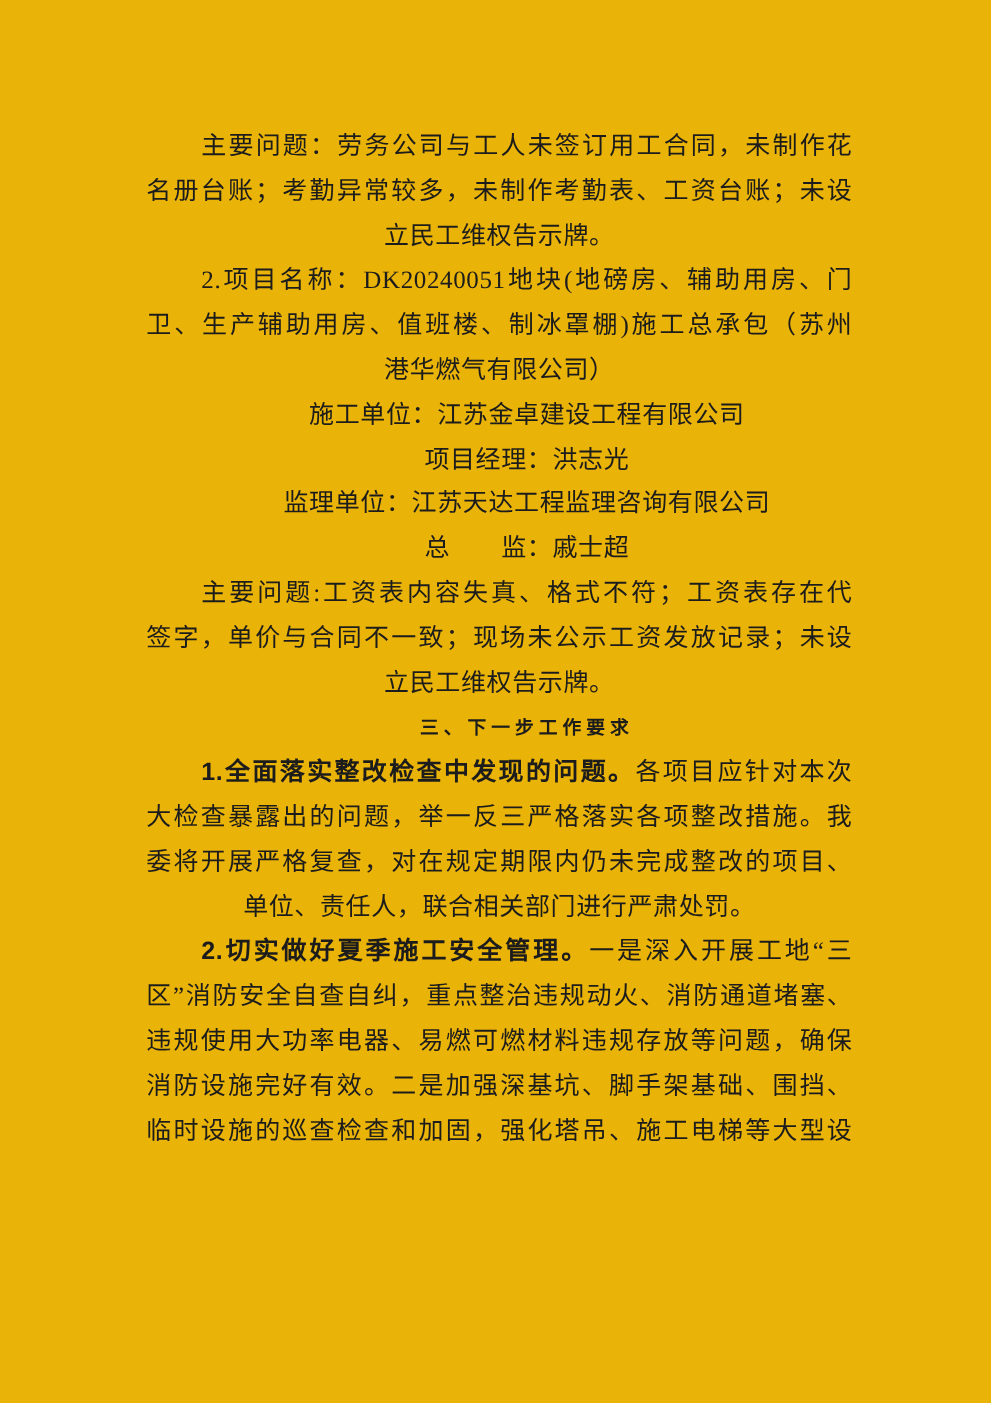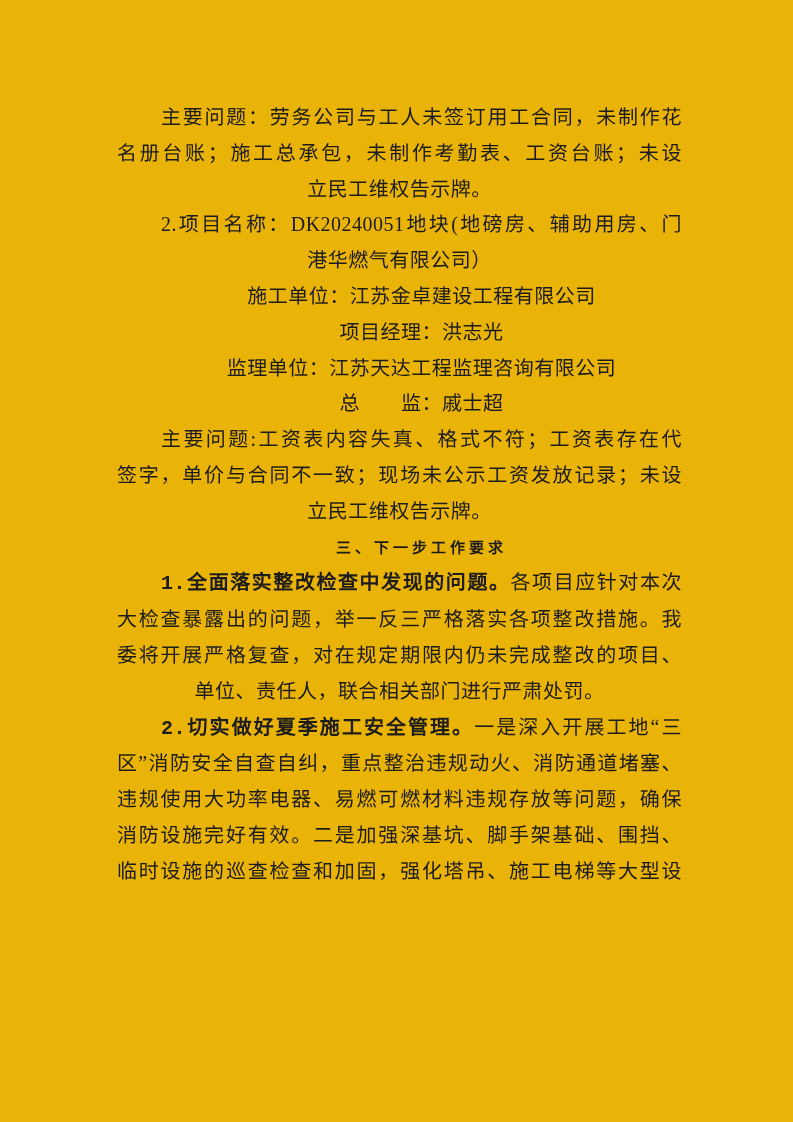--- a/index.html
+++ b/index.html
@@ -37,33 +37,34 @@
     text-align-last: justify;
     text-justify: inter-character;
   }
   .line.heading {
     font-family: "Liberation Sans", sans-serif;
     font-weight: 700;
     font-size: 15px;
     letter-spacing: 4px;
   }
   .bold-lead {
-    font-family: Liberation Mono, monospace;
+    font-family: Liberation Sans, sans-serif;
     font-weight: 700;
   }
 </style>
 </head>
 <body>
 
 <div class="page" style="color: rgb(28, 28, 28);">
   <div class="textblock">
       <div class="line indent justify">主要问题：劳务公司与工人未签订用工合同，未制作花</div>
-      <div class="line justify">名册台账；施工总承包，未制作考勤表、工资台账；未设</div>
+      <div class="line justify">名册台账；考勤异常较多，未制作考勤表、工资台账；未设</div>
       <div class="line">立民工维权告示牌。</div>
       <div class="line indent justify">2.项目名称：DK20240051地块(地磅房、辅助用房、门</div>
+      <div class="line justify">卫、生产辅助用房、值班楼、制冰罩棚)施工总承包（苏州</div>
       <div class="line">港华燃气有限公司）</div>
       <div class="line indent">施工单位：江苏金卓建设工程有限公司</div>
       <div class="line indent">项目经理：洪志光</div>
       <div class="line indent">监理单位：江苏天达工程监理咨询有限公司</div>
       <div class="line indent">总　　监：戚士超</div>
       <div class="line indent justify">主要问题:工资表内容失真、格式不符；工资表存在代</div>
       <div class="line justify">签字，单价与合同不一致；现场未公示工资发放记录；未设</div>
       <div class="line">立民工维权告示牌。</div>
       <div class="line indent heading">三、下一步工作要求</div>
       <div class="line indent justify"><span class="bold-lead">1.全面落实整改检查中发现的问题。</span>各项目应针对本次</div>

